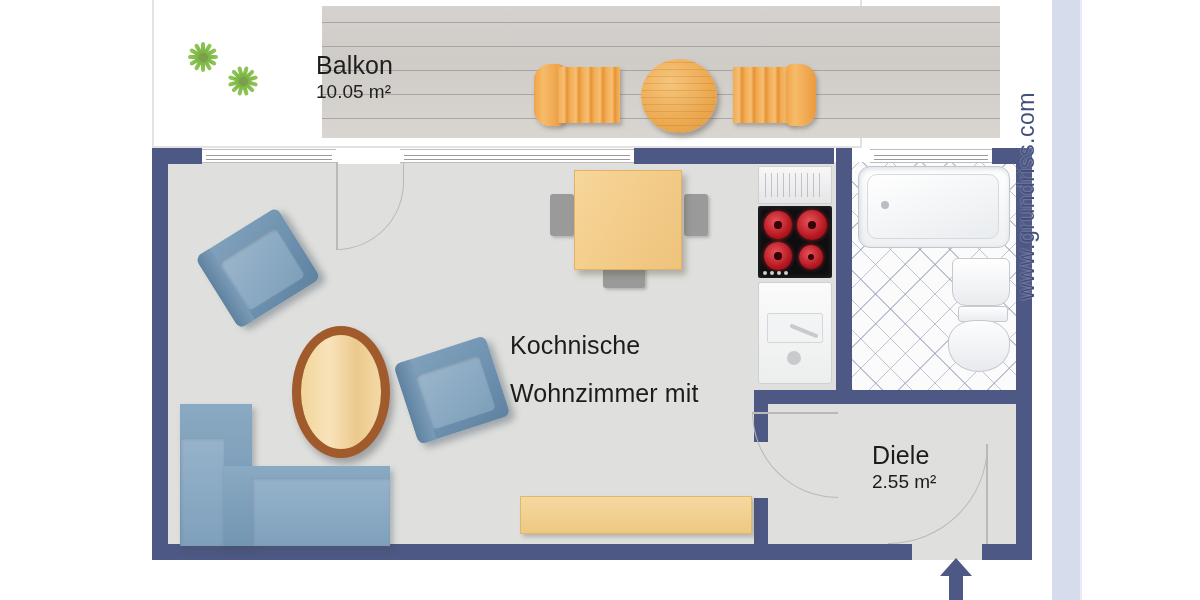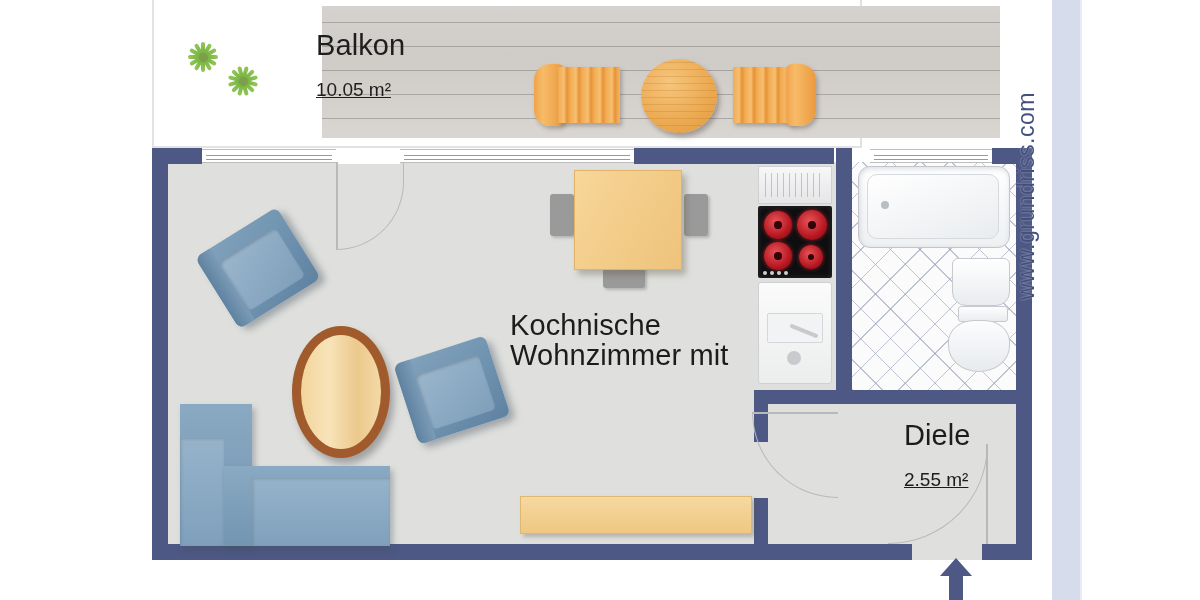--- a/index.html
+++ b/index.html
@@ -33,22 +33,22 @@
     overflow: hidden;
   }
   .plank {
     position: absolute; left: 0; width: 100%; height: 1px;
     background: rgba(120,115,110,.45);
   }
   .balcony-label {
     position: absolute; left: 316px; top: 30px; z-index: 6;
     color: #1e1e1e;
   }
-  .rm-name { font-size: 29px; letter-spacing: .1px; line-height: 1.05; white-space: nowrap; }
-  .rm-area { font-size: 19px; margin-top: 19px; white-space: nowrap; text-decoration: underline; }
+  .rm-name { font-size: 25px; letter-spacing: .1px; line-height: 1.05; white-space: nowrap; margin-top: 22px; }
+  .rm-area { font-size: 19px; margin-top: 3px; white-space: nowrap; }
 
   
   .plant { position: absolute; width: 62px; height: 62px; }
   .plant i {
     position: absolute; left: 50%; top: 50%; width: 30px; height: 4px;
     margin: -2px 0 0 -15px; border-radius: 2px;
     background: linear-gradient(90deg,#93c758,#6fae3c,#93c758);
   }
   .plant b {
     position: absolute; left: 50%; top: 50%; width: 9px; height: 9px;
@@ -382,21 +382,21 @@
     <div class="dining-table" style="left:422px; top:22px;"></div>
 
     <div class="sideboard" style="left:368px; top:348px;"></div>
 
     <div class="room-label" style="left:358px; top:162px;">
       <div class="rm-name">Kochnische</div>
       <div class="rm-name">Wohnzimmer mit</div>
     </div>
 
 
-    <div class="room-label" style="left:752px; top:272px;">
+    <div class="room-label" style="left:720px; top:272px;">
       <div class="rm-name">Diele</div>
       <div class="rm-area">2.55 m²</div>
     </div>
   </div>
 
   <svg class="entry-arrow" viewBox="0 0 36 42">
     <path d="M18 0 L34 18 L25 18 L25 42 L11 42 L11 18 L2 18 Z" fill="#4d5884"></path>
   </svg>
 
   <div class="watermark">www.grundriss.com</div>

